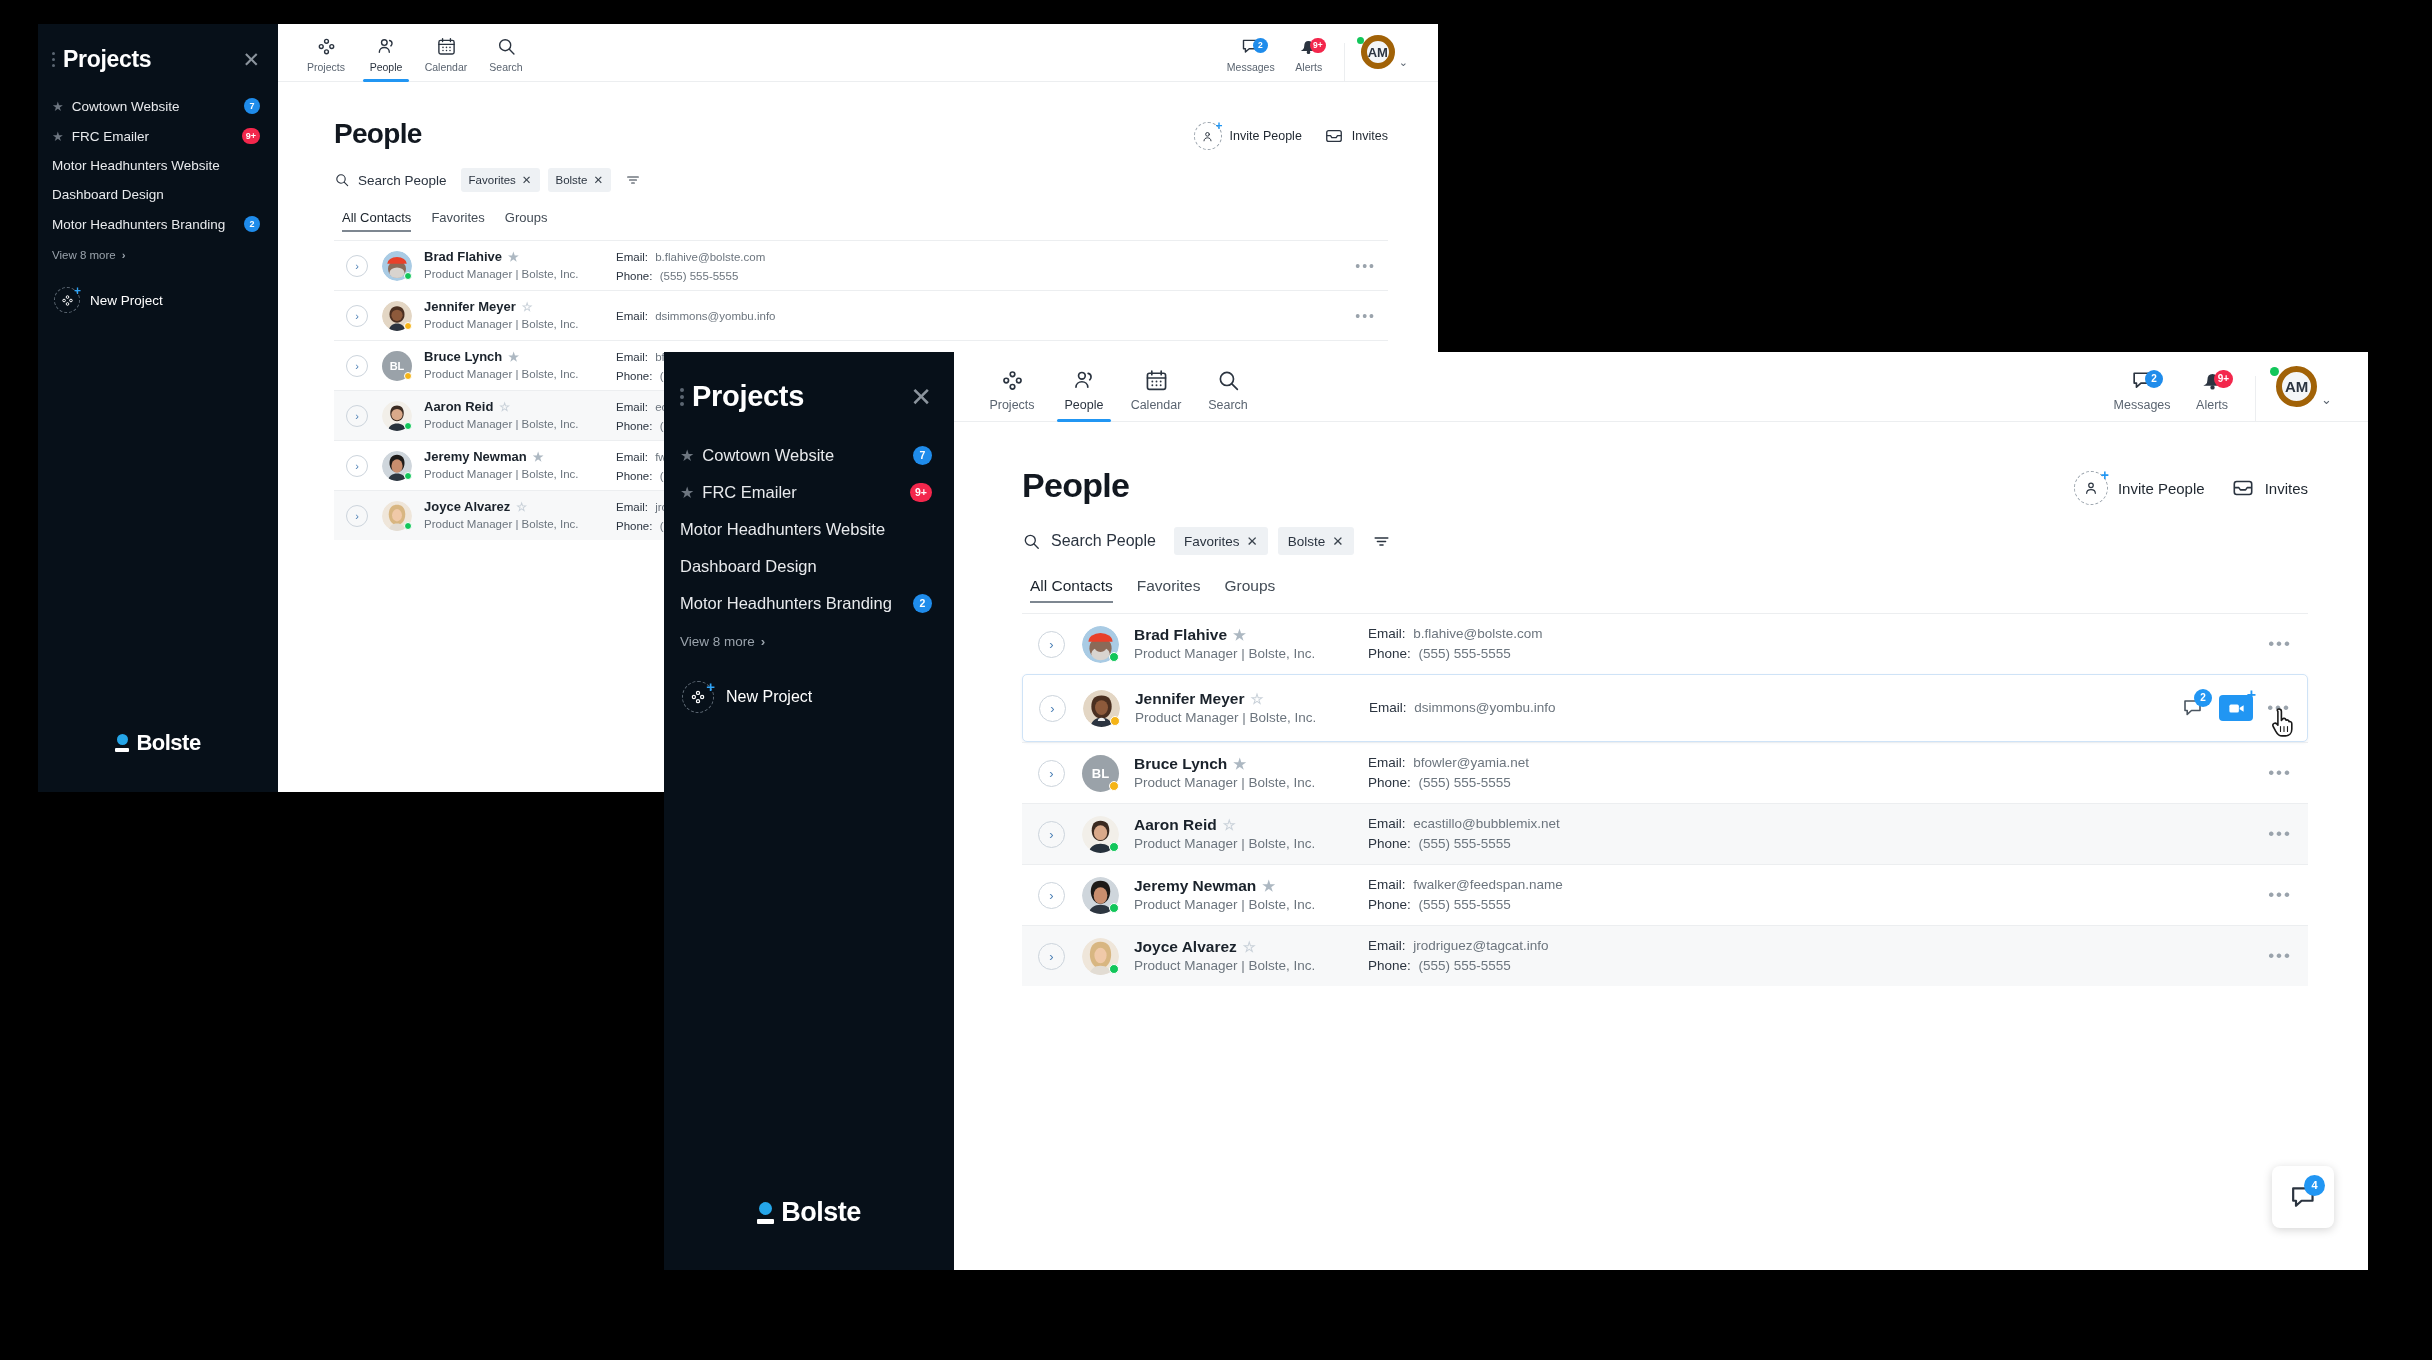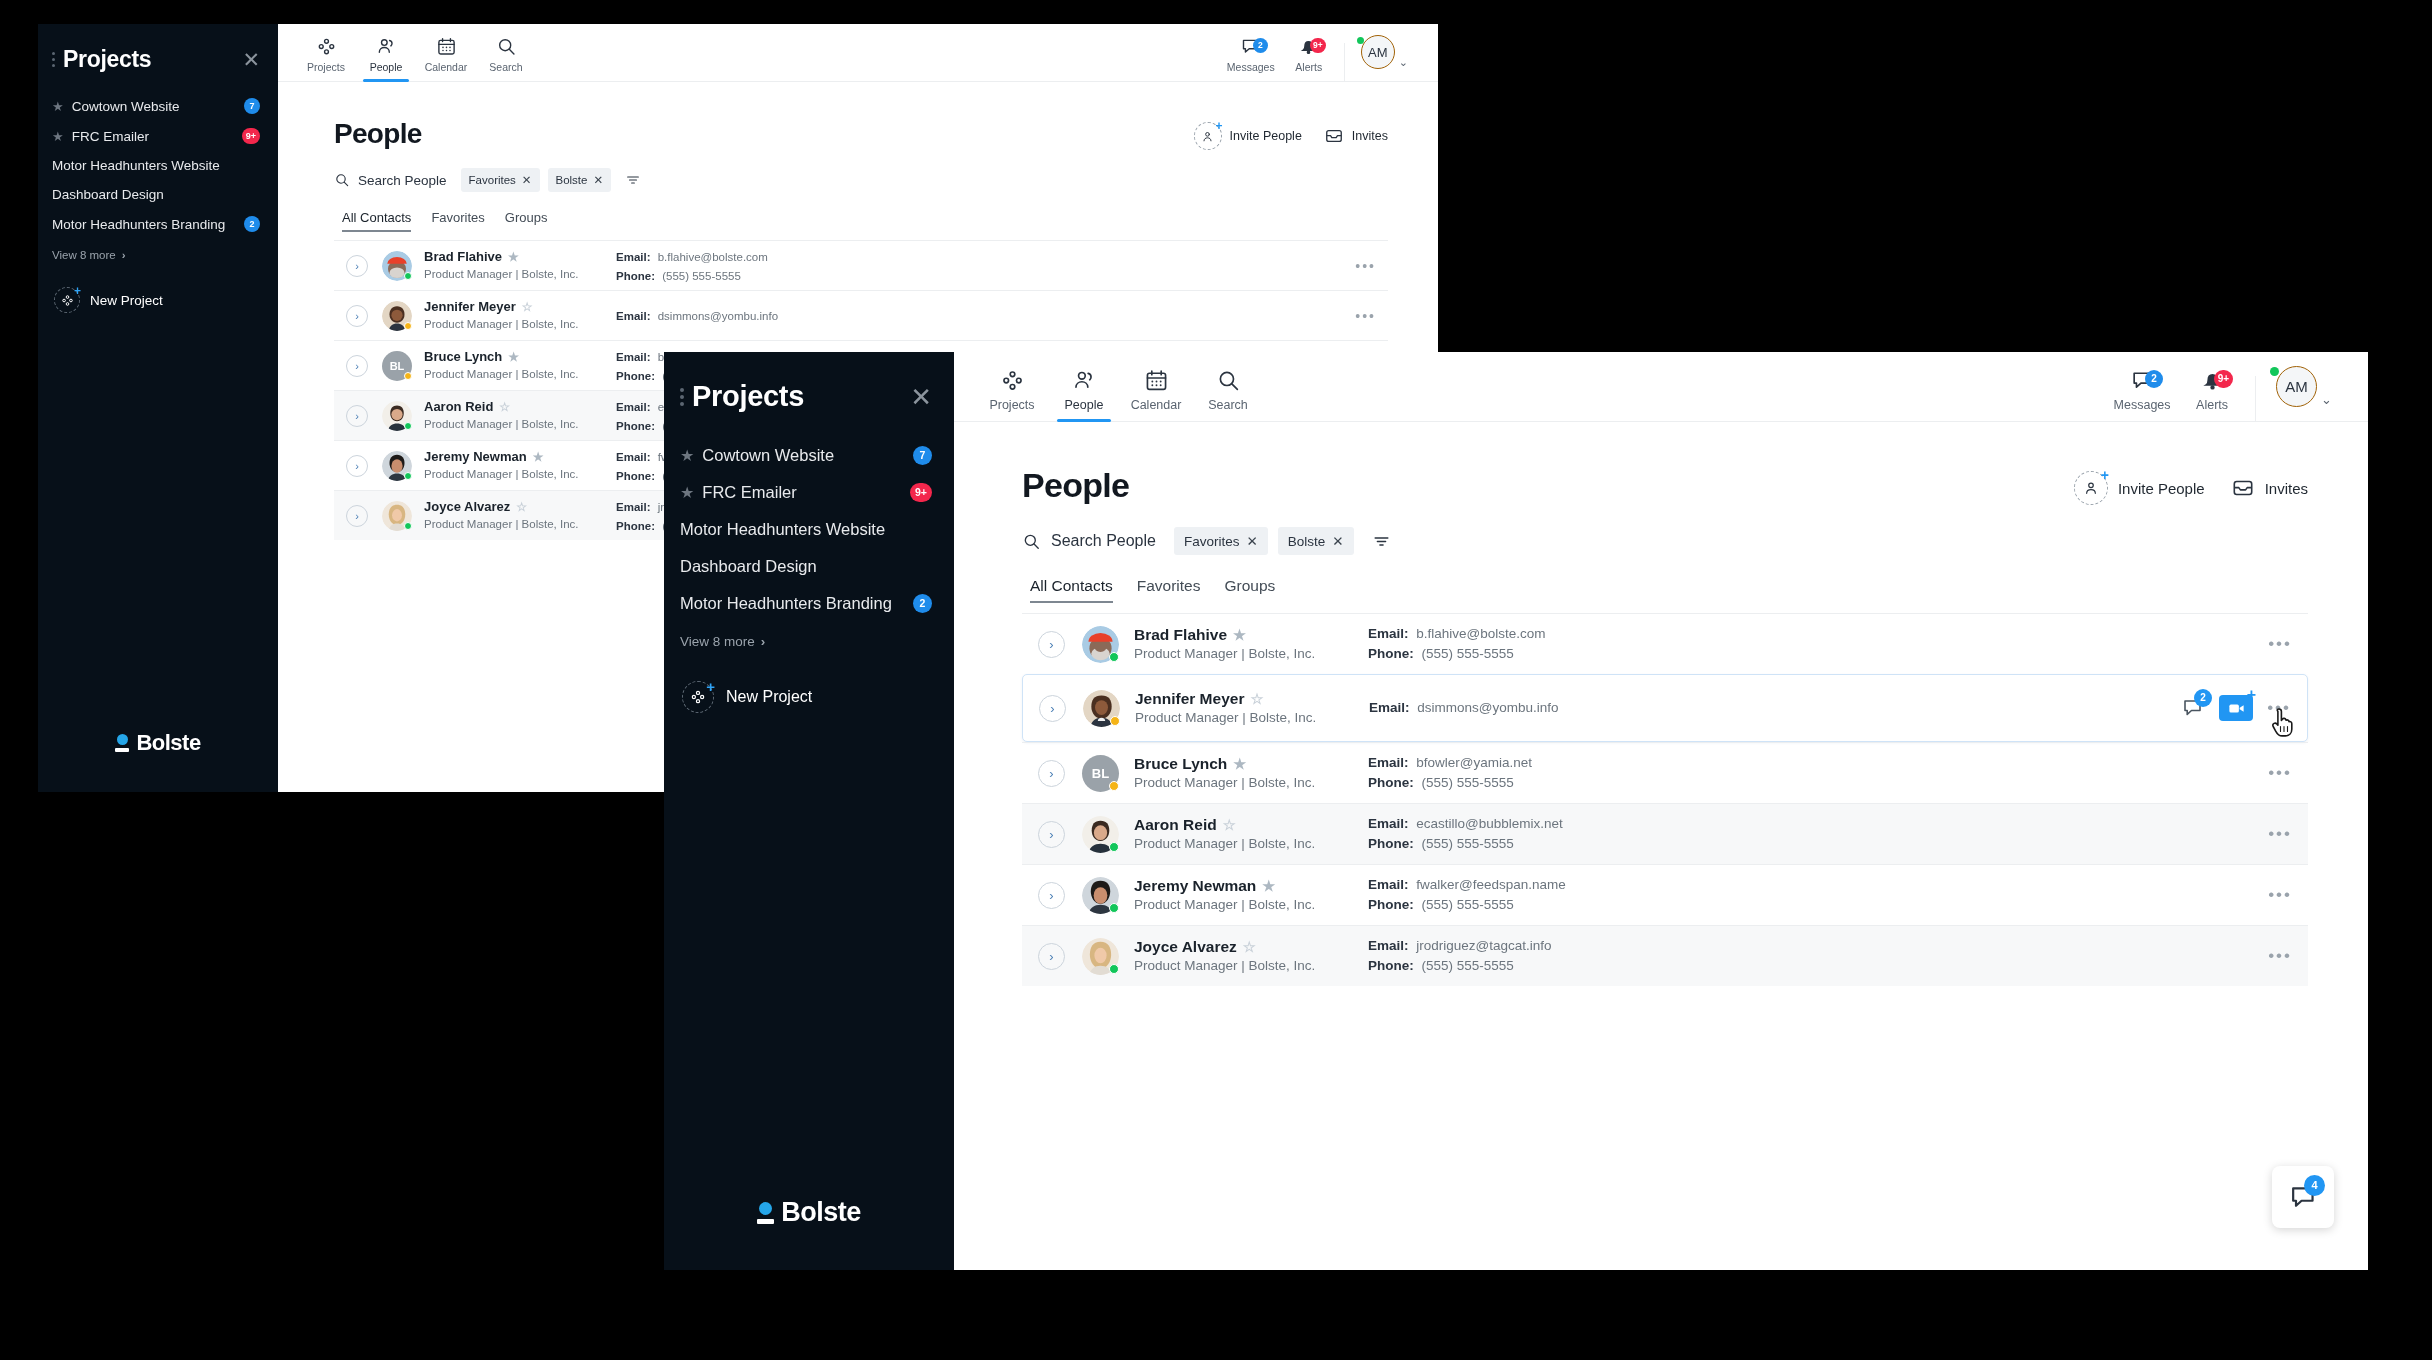--- a/index.html
+++ b/index.html
@@ -116,23 +116,23 @@
   .tb-back .ibadge { font-size: 8.5px; min-width: 15px; height: 15px; line-height: 15px; padding: 0 3px; right: 12px; top: 2px; }
   .tb-front .ibadge { font-size: 10px; min-width: 18px; height: 18px; line-height: 18px; padding: 0 4px; right: 14px; top: 2px; }
 
   .sep { width: 1px; background: #eceef0; align-self: stretch; }
   .tb-back .sep { margin: 8px 6px 0 6px; }
   .tb-front .sep { margin: 10px 8px 0 8px; }
 
   .avatarbox { display: flex; align-items: center; position: relative; cursor: pointer; }
   .tb-back .avatarbox { padding: 0 12px 12px 10px; }
   .tb-front .avatarbox { padding: 0 14px 14px 12px; }
-  .av-circle { border-radius: 50%; background: #f4f6f8; border: 1px solid #a16207;
+  .av-circle { border-radius: 50%; background: #f4f6f8; border: 6px solid #a16207;
                display: flex; align-items: center; justify-content: center;
-               color: #2b3440; font-weight: 400; }
+               color: #2b3440; font-weight: 700; }
   .tb-back .av-circle { width: 34px; height: 34px; font-size: 13px; }
   .tb-front .av-circle { width: 41px; height: 41px; font-size: 15px; }
   .av-dot { position: absolute; background: #12c65a; border-radius: 50%; }
   .tb-back .av-dot { width: 7px; height: 7px; left: 6px; top: 2px; }
   .tb-front .av-dot { width: 9px; height: 9px; left: 6px; top: 1px; }
   .av-chev { color: #5a6470; margin-left: 4px; align-self: flex-end; }
   .tb-back .av-chev { font-size: 11px; }
   .tb-front .av-chev { font-size: 13px; }
 
   
@@ -232,21 +232,21 @@
   .role { color: #6c757e; }
   .cn-back .role { font-size: 11.5px; margin-top: 2px; }
   .cn-front .role { font-size: 13.5px; margin-top: 3px; }
 
   .contact { flex: 1; min-width: 0; }
   .cn-back .contact { padding-left: 12px; }
   .cn-front .contact { padding-left: 16px; }
   .cline { white-space: nowrap; }
   .cn-back .cline { font-size: 11.5px; line-height: 1.45; }
   .cn-front .cline { font-size: 13.5px; line-height: 1.45; }
-  .clab { font-weight: 700; color: #2b3440; }
+  .clab { font-weight: 400; color: #2b3440; }
   .cval { color: #6c757e; margin-left: 4px; }
 
   .rowacts { display: flex; align-items: center; flex: none; }
   .cn-back .rowacts { gap: 12px; padding-right: 8px; }
   .cn-front .rowacts { gap: 14px; padding-right: 10px; }
   .act-ic { position: relative; display: flex; align-items: center; justify-content: center; cursor: pointer; }
   .act-badge { position: absolute; background: #2196f3; color: #fff; border-radius: 999px;
                font-weight: 700; text-align: center; right: -7px; top: -7px; }
   .cn-front .act-badge { font-size: 10px; min-width: 18px; height: 18px; line-height: 18px; padding: 0 4px; }
   .vidbtn { background: #2196f3; border-radius: 4px; display: flex; align-items: center;

